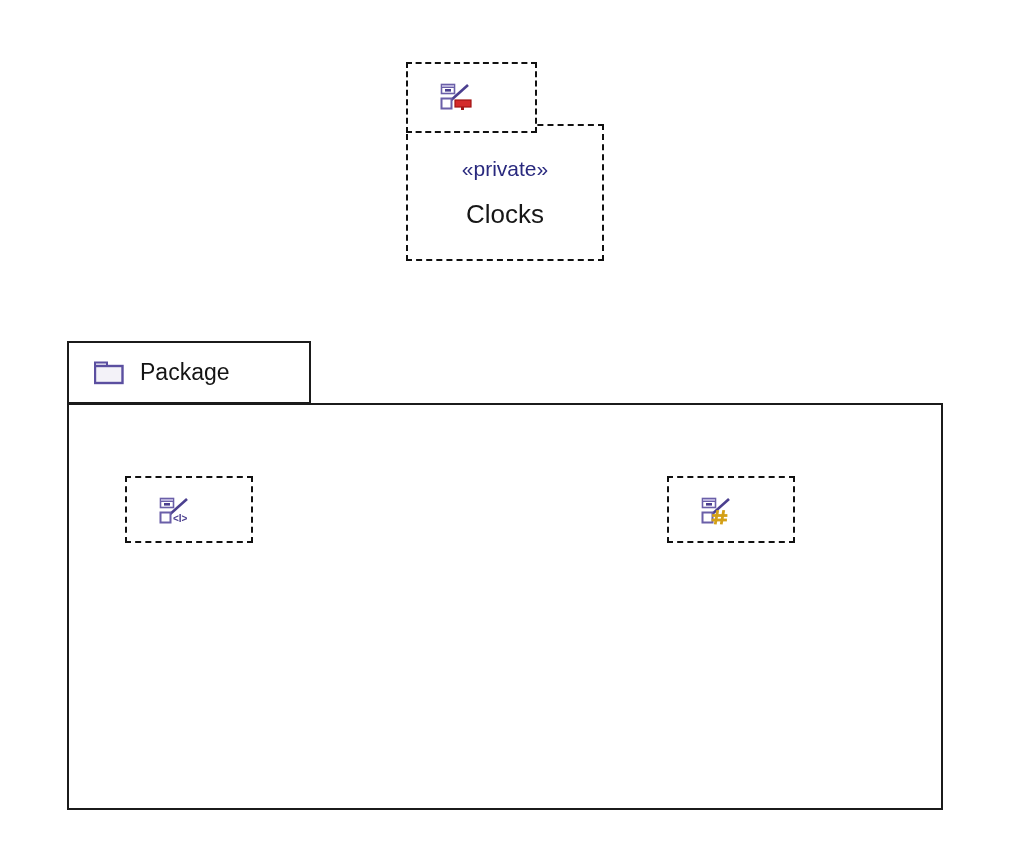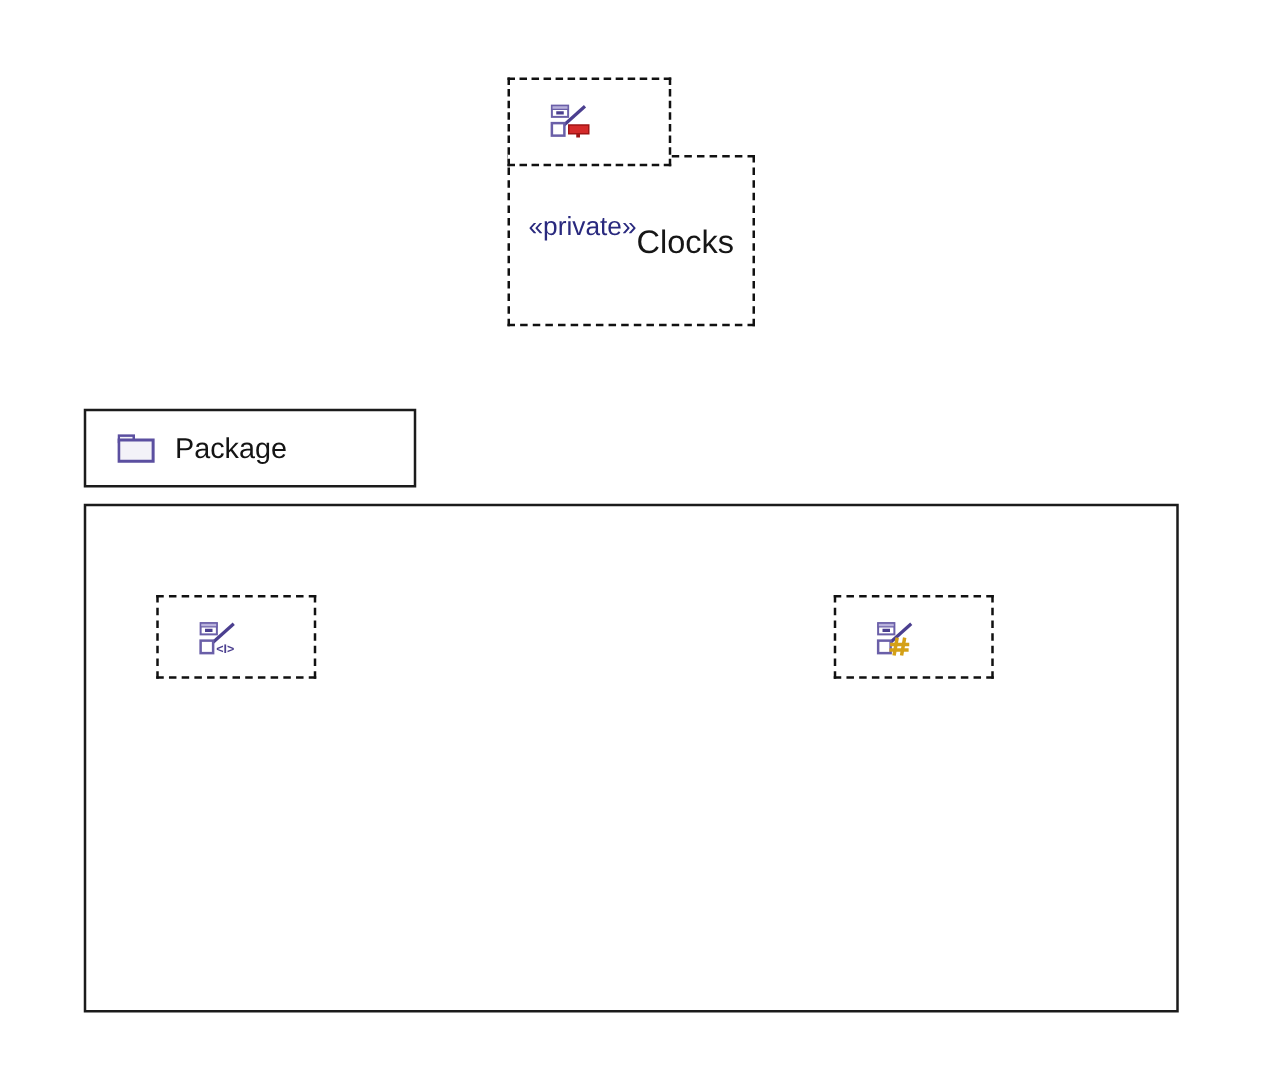--- a/index.html
+++ b/index.html
@@ -29,21 +29,21 @@
     background: #ffffff;
     z-index: 2;
   }
   .node-body {
     position: absolute;
     box-sizing: border-box;
     border: 2px dashed #111111;
     background: #ffffff;
     z-index: 1;
     display: flex;
-    flex-direction: row;
+    flex-direction: column;
     align-items: center;
     justify-content: center;
   }
   .stereotype {
     color: #29297e;
     font-size: 21px;
     line-height: 1;
     margin-bottom: 22px;
     white-space: nowrap;
   }
@@ -118,21 +118,21 @@
           <rect x="1.5" y="16.5" width="10" height="10" fill="#ffffff" stroke="#6a5fa8" stroke-width="2"></rect>
 
           <rect x="15" y="18" width="16" height="7" fill="#d42a2a" stroke="#a01515" stroke-width="1.2"></rect>
           <rect x="21" y="25" width="3" height="3" fill="#a01515"></rect>
         </svg>
       </div>
     </div>
   </div>
 
   <div class="package-body" id="package-body" style="left: 67px; top: 403px; width: 876px; height: 407px;"></div>
-  <div class="package-tab" id="package-tab" style="left: 67px; top: 327px; width: 266px; height: 63px;">
+  <div class="package-tab" id="package-tab" style="left: 67px; top: 341px; width: 244px; height: 63px;">
     <span class="folder-icon">
       <svg width="30" height="24" viewBox="0 0 30 24" xmlns="http://www.w3.org/2000/svg">
         <rect x="1" y="1.5" width="12" height="5" fill="#f3f2f8" stroke="#5b4fa0" stroke-width="2"></rect>
         <rect x="1" y="5" width="27.5" height="17" fill="#f3f2f8" stroke="#5b4fa0" stroke-width="2.4"></rect>
       </svg>
     </span>
     <span class="package-label">Package</span>
   </div>
 
   <div class="node">

